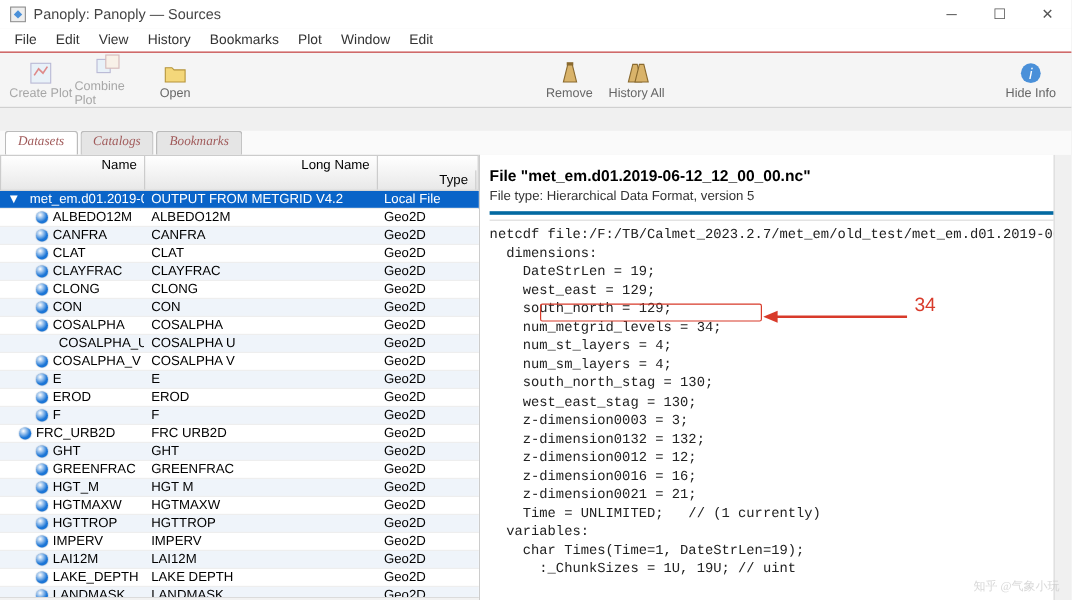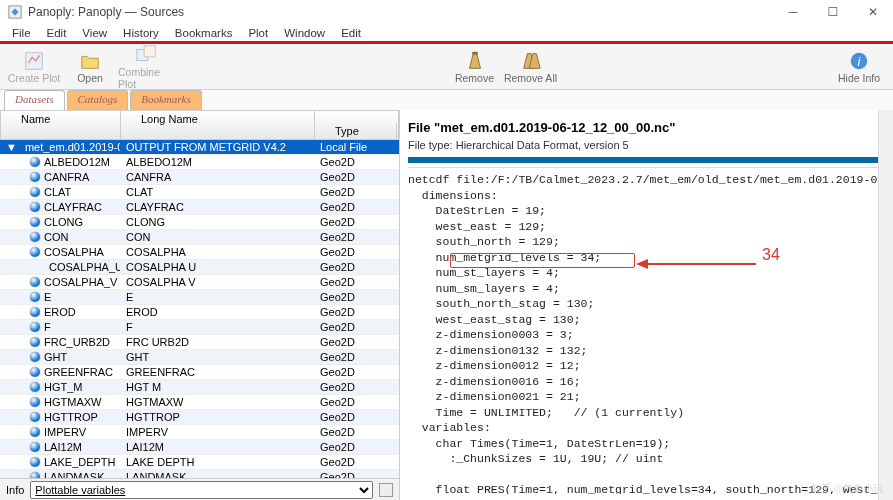--- a/index.html
+++ b/index.html
@@ -1,48 +1,48 @@
 <!DOCTYPE html>
 <html><head>
 <meta charset="utf-8">
 <style>
 * { box-sizing: border-box; margin: 0; padding: 0; font-family: "Segoe UI", Tahoma, sans-serif; }
 body { width: 893px; height: 500px; background: #f0f0f0; overflow: hidden; position: relative; font-size: 11px; }
 .titlebar { height: 24px; display: flex; align-items: center; padding-left: 8px; background: #fff; color: #444; font-size: 12px; }
 .titlebar .icon { width: 14px; height: 14px; margin-right: 6px; display: inline-flex; }
 .winbtns { margin-left: auto; display: flex; }
 .winbtns span { width: 40px; height: 24px; display: flex; align-items: center; justify-content: center; color: #555; }
-.menubar { height: 20px; background: #fff; display: flex; gap: 4px; align-items: center; padding-left: 6px; font-size: 11.5px; color: #333; border-bottom: 3px solid #b91c1c; }
+.menubar { height: 20px; background: #fff; display: flex; gap: 4px; align-items: center; padding-left: 6px; font-size: 11.5px; color: #333; border-bottom: 1px solid #b91c1c; }
 .menubar span { padding: 2px 6px; }
 .toolbar { height: 46px; background: #f5f5f5; display: flex; align-items: center; padding: 2px 6px; border-bottom: 1px solid #d0d0d0; }
 .tbtn { display: flex; flex-direction: column; align-items: center; width: 56px; color: #666; font-size: 10.5px; cursor: pointer; }
 .tbtn svg { width: 22px; height: 22px; }
 .tbtn.disabled { opacity: .55; }
-.tabs { height: 20px; background: #fafafa; display: flex; font-size: 11px; padding-left: 4px; }
-.tab { padding: 2px 10px; border: 1px solid #bbb; border-bottom: none; background: #fdba74; border-radius: 3px 3px 0 0; margin-right: 2px; color: #a05a5a; font-family: Georgia, serif; font-style: italic; }
+.tabs { height: 20px; background: #fafafa; display: flex; font-size: 11px; padding-left: 4px; margin-top: 19px; }
+.tab { padding: 2px 10px; border: 1px solid #bbb; border-bottom: none; background: #e5e5e5; border-radius: 3px 3px 0 0; margin-right: 2px; color: #a05a5a; font-family: Georgia, serif; font-style: italic; }
 .tab.active { background: #fff; }
 .workspace { display: flex; height: calc(500px - 24px - 20px - 46px - 20px); }
 .leftpane { width: 400px; display: flex; flex-direction: column; border-right: 1px solid #ccc; background: #fff; }
 .tblhead { display: flex; background: linear-gradient(#fff,#e8e8e8); border: 1px solid #ccc; font-size: 11px; }
-.tblhead div { padding: 2px 20px; border-right: 1px solid #ccc; text-align: left; }
+.tblhead div { padding: 2px 6px; border-right: 1px solid #ccc; text-align: right; }
 .col-n { width: 120px; } .col-l { width: 194px; } .col-t { width: 82px; margin-top: 12px; }
 .tblbody { flex: 1; overflow-y: auto; background: #fff; }
 .row { display: flex; font-size: 11px; height: 15px; align-items: center; border-bottom: 1px solid #eee; }
 .row:nth-child(odd) { background: #eff4fa; }
 .row.sel { background: #0a64c8; color: #fff; }
 .row .c1 { width: 120px; padding-left: 22px; display: flex; align-items: center; gap: 4px; overflow: hidden; white-space: nowrap; }
 .row .c2 { width: 194px; padding-left: 6px; overflow: hidden; white-space: nowrap; }
 .row .c3 { width: 82px; padding-left: 6px; }
 .fileicon { width: 10px; height: 10px; background: radial-gradient(circle at 35% 30%, #fff, #1b75d6 60%); border-radius: 50%; display: inline-block; box-shadow: 0 0 1px #134f8f; }
 .showbar { height: 22px; display: flex; align-items: center; gap: 6px; background: #f2f2f2; border-top: 1px solid #ccc; padding: 0 6px; font-size: 11px; }
 .showbar select { font-size: 11px; flex: 1; height: 18px; text-decoration: underline; }
 .rightpane { flex: 1; padding: 6px 8px; background: #fff; overflow: hidden; display: flex; flex-direction: column; position: relative; }
 .rightpane::after { content:""; position:absolute; top:0; right:0; width:14px; height:100%; background:#f0f0f0; border-left:1px solid #ddd;}
 .filetitle { font-weight: bold; font-size: 13px; padding: 4px 0; }
-.filesub { font-size: 11px; color: #333; padding-bottom: 6px; border-bottom:6px solid #0369a1; margin-bottom:4px;}
+.filesub { font-size: 11px; color: #333; padding-bottom: 6px; border-bottom:3px solid #0369a1; margin-bottom:4px;}
 .codebox { font-family: "Courier New", monospace; font-size: 11.5px; line-height: 1.35; color: #222; white-space: pre; overflow: hidden; position: relative; border-top:1px solid #ddd; padding-top:4px;}
 .hlbox { position: absolute; border: 1.5px solid #d83a2a; border-radius: 2px; }
 .hl-dim { left: 450px; top: 253px; width: 185px; height: 15px; }
 .arrow { position: absolute; left: 636px; top: 258px; }
 .arrow svg { width: 120px; height: 12px; }
 .num34 { position: absolute; left: 762px; top: 246px; color: #d83a2a; font-size: 16px; font-family: Arial; }
 .watermark { position: absolute; right: 10px; bottom: 4px; color: rgba(200,200,200,.7); font-size: 10px; font-family: "Microsoft YaHei"; }
 </style>
 </head>
 <body>
@@ -74,47 +74,47 @@
 </div>
 
 <div class="toolbar">
   <div class="tbtn disabled">
     <svg viewBox="0 0 24 24">
         <rect x="3" y="3" width="18" height="18" fill="#dfeffb" stroke="#88b"></rect>
         <path d="M6 14 L10 8 L14 12 L18 6" stroke="#c33" fill="none" stroke-width="1.5"></path>
       </svg>
     <span>Create Plot</span>
   </div>
-  <div class="tbtn">
-    <svg viewBox="0 0 24 24">
-        <path d="M3 7 h6 l2 2 h10 v11 H3 Z" fill="#f4d77a" stroke="#b5943a"></path>
-      </svg>
-    <span>Open</span>
-  </div>
   <div class="tbtn disabled">
     <svg viewBox="0 0 24 24">
         <rect x="2" y="6" width="12" height="12" fill="#dfeffb" stroke="#88b"></rect>
         <rect x="10" y="2" width="12" height="12" fill="#fbeede" stroke="#b88"></rect>
       </svg>
     <span>Combine Plot</span>
   </div>
+  <div class="tbtn">
+    <svg viewBox="0 0 24 24">
+        <path d="M3 7 h6 l2 2 h10 v11 H3 Z" fill="#f4d77a" stroke="#b5943a"></path>
+      </svg>
+    <span>Open</span>
+  </div>
   <div style="flex:1"></div>
   <div class="tbtn">
     <svg viewBox="0 0 24 24">
         <path d="M6 20 L10 4 L14 4 L18 20 Z" fill="#d9b36a" stroke="#8a6a2f"></path>
         <rect x="9" y="2" width="6" height="3" fill="#8a6a2f"></rect>
       </svg>
     <span>Remove</span>
   </div>
   <div class="tbtn">
     <svg viewBox="0 0 24 24">
         <path d="M4 20 L8 4 L12 4 L16 20 Z" fill="#d9b36a" stroke="#8a6a2f"></path>
         <path d="M10 20 L14 4 L18 4 L22 20 Z" fill="#d9b36a" stroke="#8a6a2f"></path>
       </svg>
-    <span>Remove All</span>
+    <span>History All</span>
   </div>
   <div style="flex:1"></div>
   <div class="tbtn">
     <svg viewBox="0 0 24 24">
         <circle cx="12" cy="12" r="9" fill="#4a90d9"></circle>
         <text x="12" y="17" text-anchor="middle" fill="#fff" font-size="14" font-family="serif" font-style="italic">i</text>
       </svg>
     <span>Hide Info</span>
   </div>
 </div>
@@ -232,21 +232,21 @@
         </div>
         <div class="row">
           <div class="c1" style="padding-left:30px">
             <span class="fileicon"></span>
             <span>F</span>
           </div>
           <div class="c2">F</div>
           <div class="c3">Geo2D</div>
         </div>
         <div class="row">
-          <div class="c1" style="padding-left:30px">
+          <div class="c1" style="padding-left:16px">
             <span class="fileicon"></span>
             <span>FRC_URB2D</span>
           </div>
           <div class="c2">FRC URB2D</div>
           <div class="c3">Geo2D</div>
         </div>
         <div class="row">
           <div class="c1" style="padding-left:30px">
             <span class="fileicon"></span>
             <span>GHT</span>

